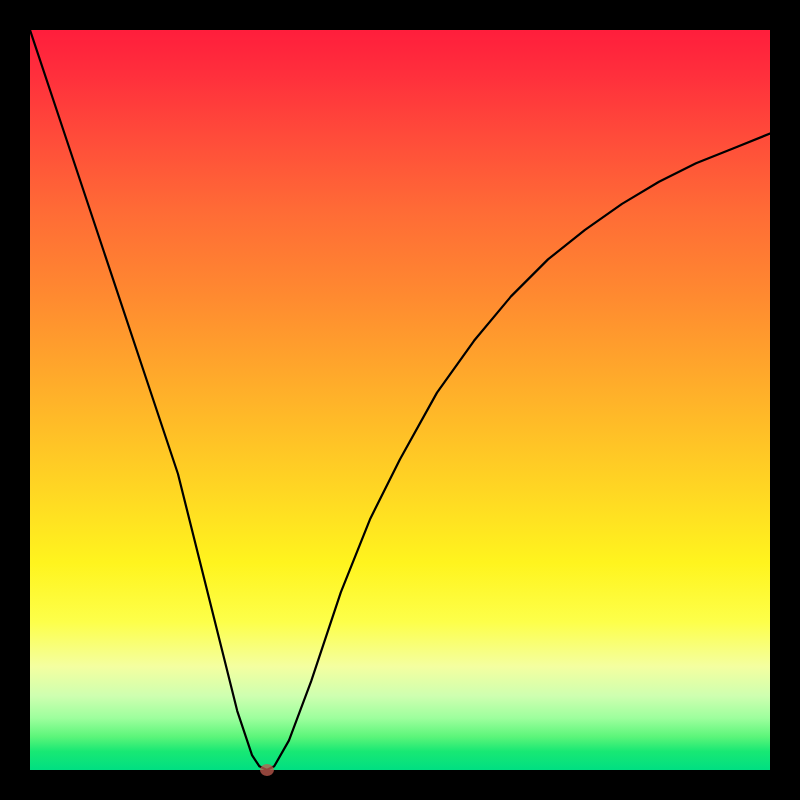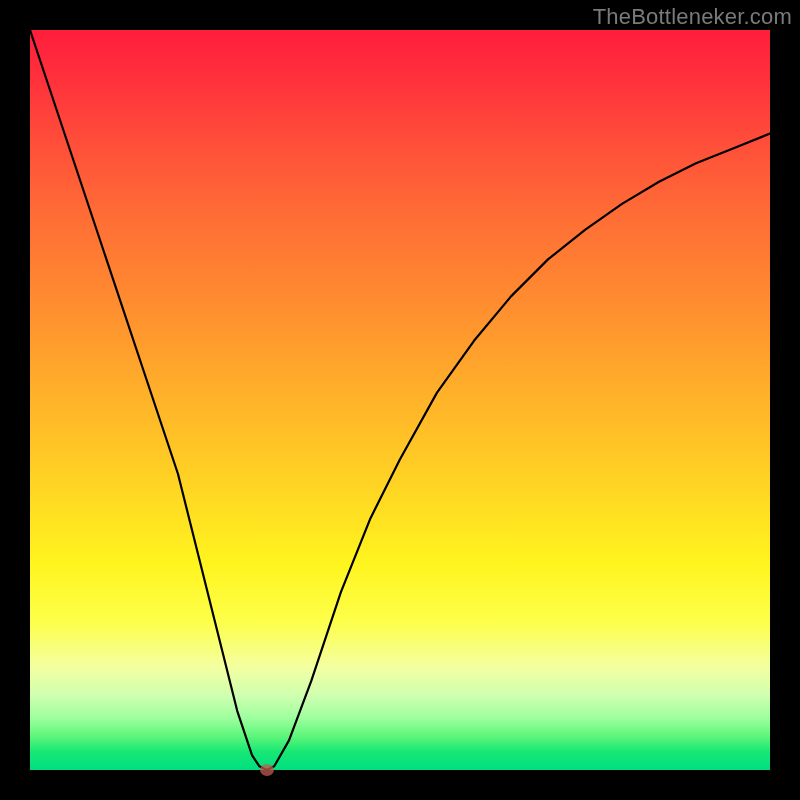--- a/index.html
+++ b/index.html
@@ -78,15 +78,14 @@
   <div class="plot">
 
     <svg class="curve-svg" viewBox="0 0 740 740" preserveAspectRatio="none">
       <path id="curve-path" d="M0.00 0.00 L37.00 111.00 L74.00 222.00 L111.00 333.00 L148.00 444.00 L170.20 532.80 L192.40 621.60 L207.20 680.80 L222.00 725.20 L229.40 736.30 L236.80 740.00 L244.20 736.30 L259.00 710.40 L281.20 651.20 L310.80 562.40 L340.40 488.40 L370.00 429.20 L407.00 362.60 L444.00 310.80 L481.00 266.40 L518.00 229.40 L555.00 199.80 L592.00 173.90 L629.00 151.70 L666.00 133.20 L703.00 118.40 L740.00 103.60" fill="none" stroke="#000" stroke-width="2.2" stroke-linejoin="round" stroke-linecap="round"></path>
     </svg>
 
     <div id="marker" class="marker" style="left: 236.8px; top: 740px;"></div>
 
   </div>
 
-  <div class="watermark">TheBottleneker.com</div>
 
 </div>
 
 </body></html>

